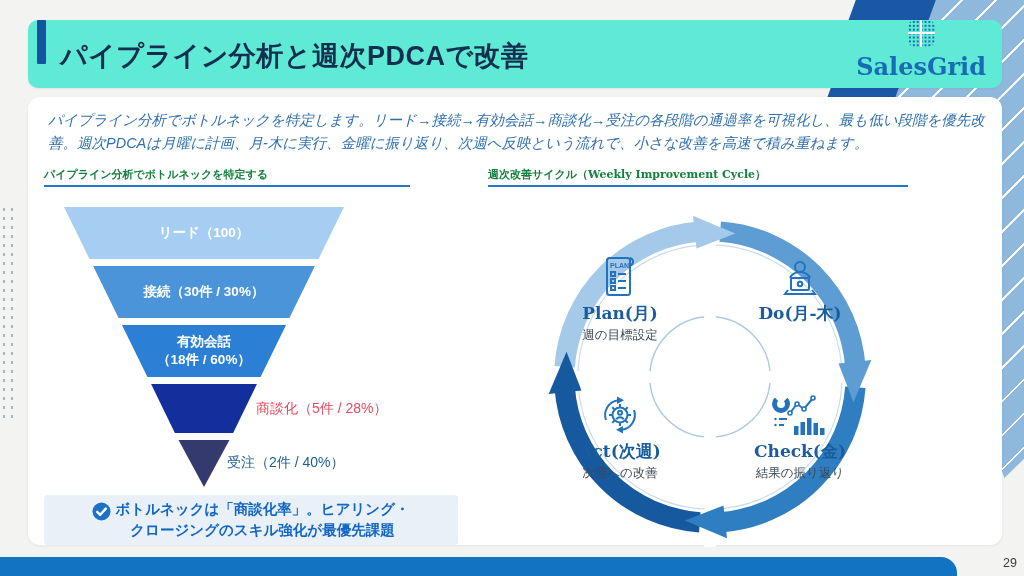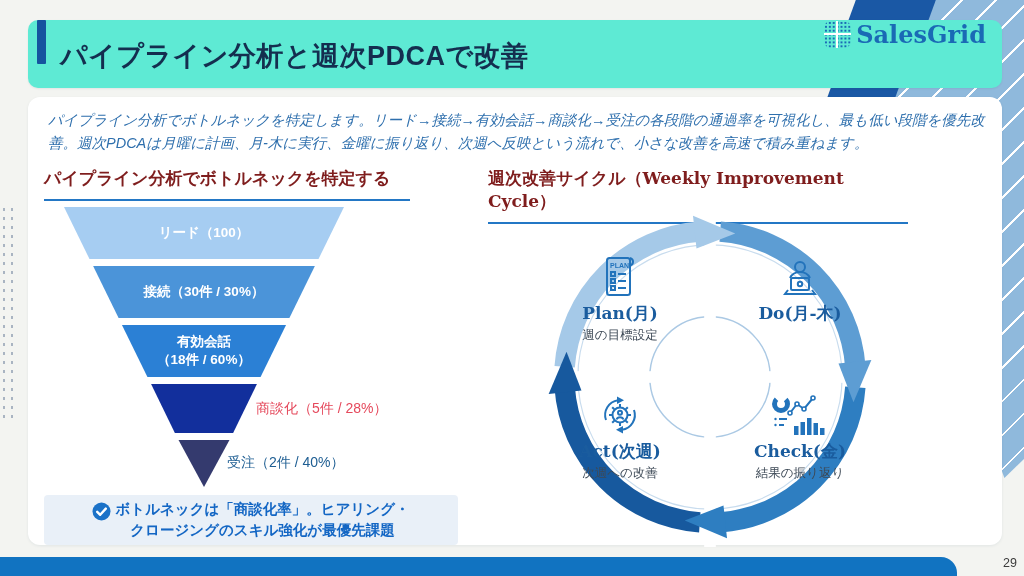--- a/index.html
+++ b/index.html
@@ -17,36 +17,36 @@
   .dots{position:absolute;left:0;top:205px;width:15px;height:218px;z-index:0;
         background-image:radial-gradient(circle,#a9b4c2 1.2px,rgba(0,0,0,0) 1.4px);
         background-size:8px 9px;}
 
   
   .title-band{position:absolute;left:28px;top:20px;width:974px;height:68px;background:#5eead4;
         border-radius:10px;display:flex;align-items:flex-start;z-index:1;
         box-shadow:0 1px 2px rgba(30,60,90,.08);}
   .accent{width:9px;height:44px;background:#15549f;margin-left:9px;border-radius:1px;}
   .slide-title{margin-left:14px;font-size:27px;font-weight:900;color:#142e4f;letter-spacing:.5px;}
-  .logo{margin-left:auto;margin-right:16px;display:flex;align-items:center;gap:5px;}
+  .logo{margin-left:auto;margin-right:16px;display:flex;align-items:center;gap:5px;flex-direction:column;}
   .logo-icon{width:27px;height:27px;border-radius:7px;overflow:hidden;
         background-image:
           linear-gradient(to right,rgba(0,0,0,0) 12px,#fff 12px,#fff 14.5px,rgba(0,0,0,0) 14.5px),
           linear-gradient(to bottom,rgba(0,0,0,0) 12px,#fff 12px,#fff 14.5px,rgba(0,0,0,0) 14.5px),
           radial-gradient(circle,#1a6ab5 1.35px,rgba(0,0,0,0) 1.5px);
         background-size:100% 100%,100% 100%,3.9px 3.9px;}
   .logo-text{font-family:"DejaVu Serif",serif;font-weight:700;font-size:24px;color:#1a6ab5;}
 
   
   .card{position:absolute;left:28px;top:97px;width:974px;height:448px;background:#fff;
         border-radius:12px;z-index:1;box-shadow:0 1px 3px rgba(30,60,90,.08);}
   .intro{position:absolute;left:20px;top:12px;width:938px;margin:0;
         font-size:14.5px;line-height:1.6;color:#2e6fad;font-style:italic;}
-  .sec-title{position:absolute;margin:0;font-size:17px;font-weight:700;color:#7f1d1d;
-        padding-bottom:9px;border-bottom:2.5px solid #2377c5;}
+  .sec-title{position:absolute;margin:0;font-size:11px;font-weight:700;color:#15803d;
+        padding-bottom:3px;border-bottom:2.5px solid #2377c5;}
   #left-title{left:16px;top:70px;width:366px;}
   #right-title{left:460px;top:70px;width:420px;font-family:"DejaVu Serif",serif;}
 
   
   .funnel{position:absolute;left:36px;top:110px;width:280px;height:282px;}
   .tier{position:absolute;left:0;width:280px;display:flex;align-items:center;justify-content:center;
         color:#fff;font-weight:700;font-size:13.5px;white-space:nowrap;}
   #tier1{top:0;height:52px;background:#a6cdf2;clip-path:polygon(0% 0%,100% 0%,90.9% 100%,9.1% 100%);}
   #tier2{top:59px;height:52px;background:#4b94d9;clip-path:polygon(10.4% 0%,89.6% 0%,80.5% 100%,19.5% 100%);}
   #tier3{top:118px;height:52px;background:#2b80d5;flex-direction:column;line-height:1.35;

